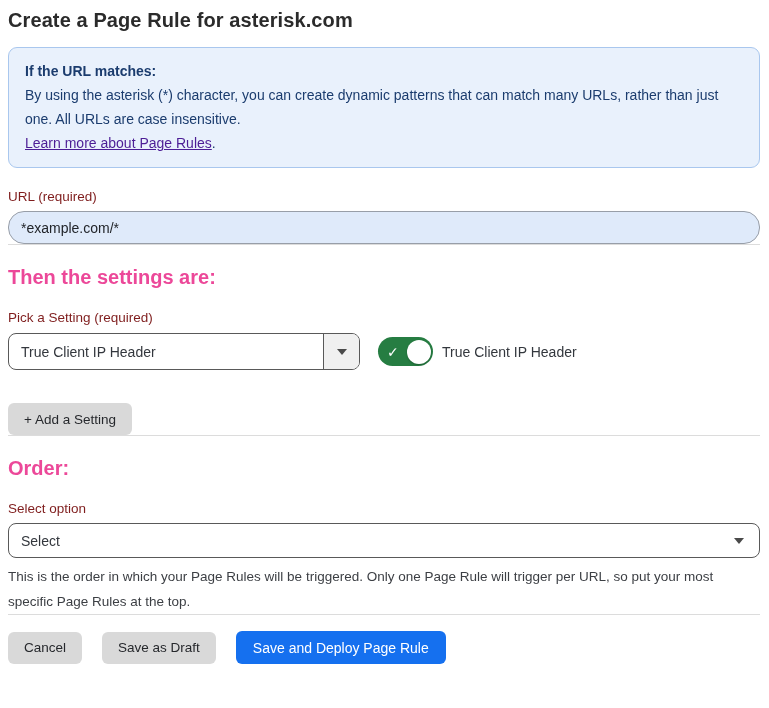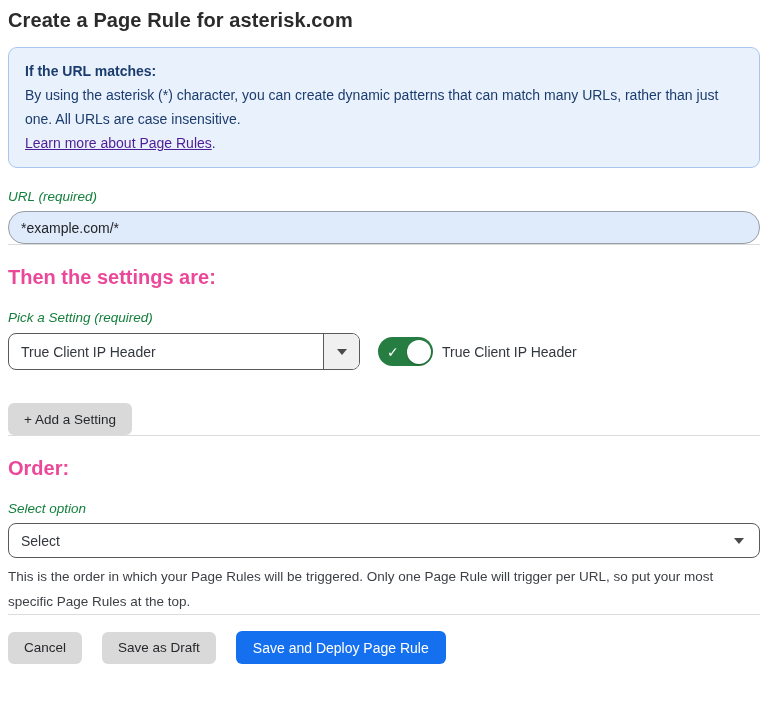--- a/index.html
+++ b/index.html
@@ -35,22 +35,21 @@
   .info-box a.info-link {
     color: #4c1d95;
     text-decoration: underline;
     cursor: pointer;
   }
 
   .field-label {
     display: block;
     margin-top: 21px;
     font-size: 13.5px;
-    color: #15803d;
-    font-style: italic;
+    color: #7f1d1d;
   }
 
   .url-input {
     display: block;
     width: 100%;
     margin-top: 7px;
     height: 33px;
     background: #dfeafa;
     border: 1px solid #989ea8;
     border-radius: 16px;

